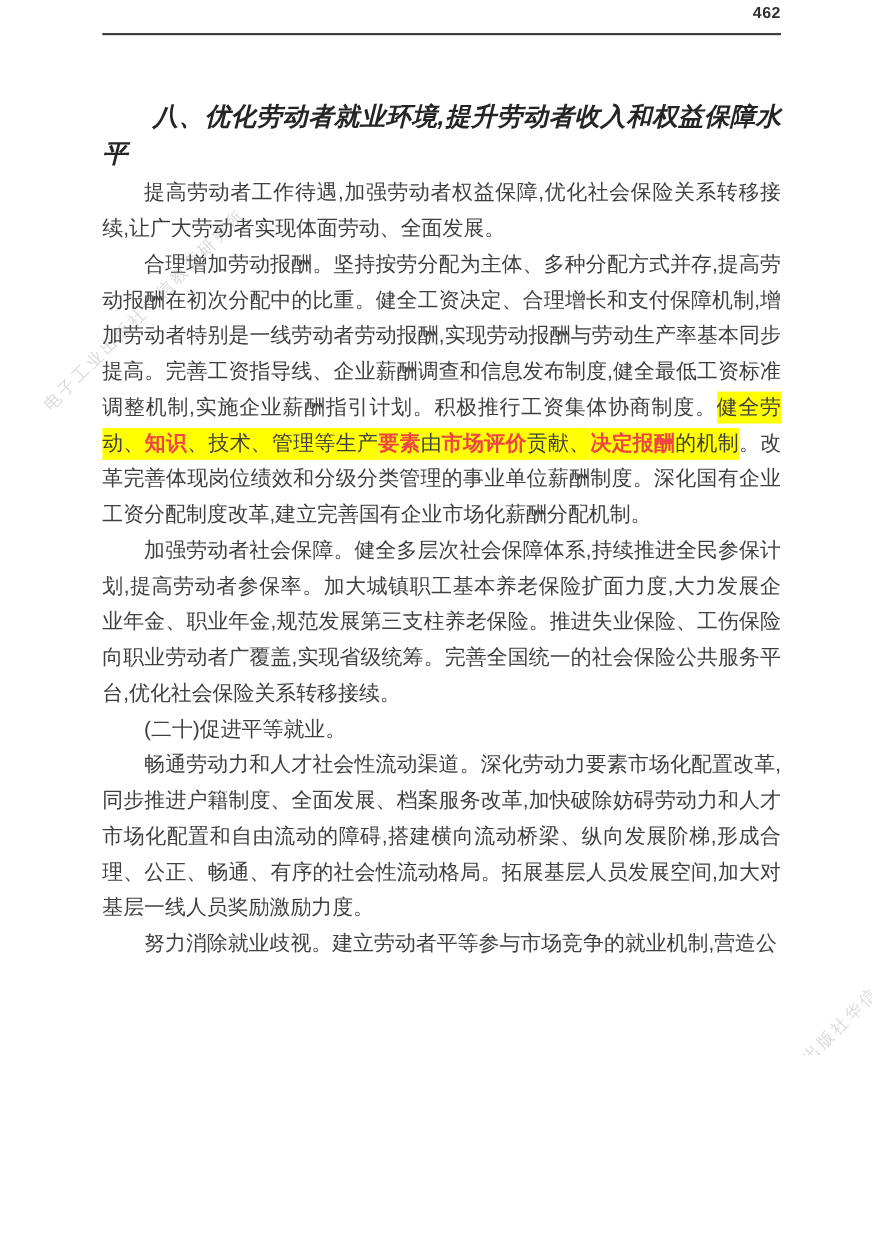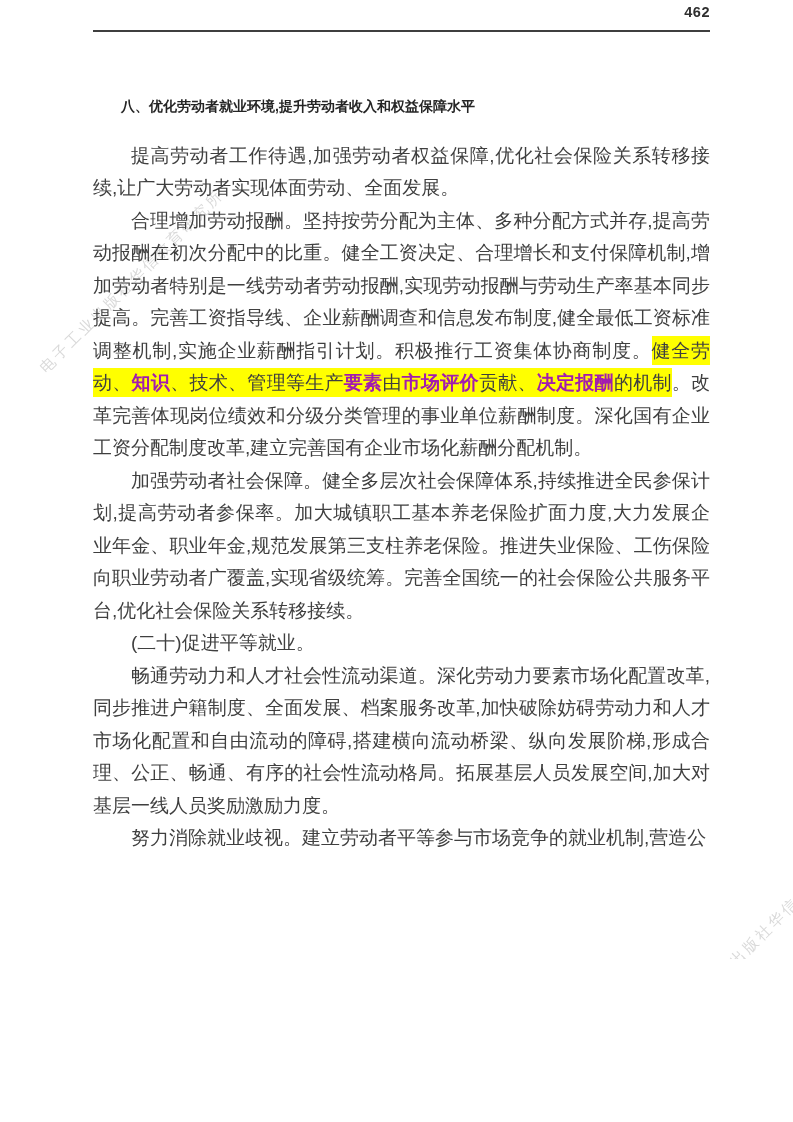--- a/index.html
+++ b/index.html
@@ -33,24 +33,25 @@
   .content {
     position:absolute; left:93px; top:90px;
     width:617px;
     color:#3f3f3f;
     font-size:19px; line-height:32.5px;
     text-align:justify;
     z-index:1;
   }
   .content p { margin:0; text-indent:2em; }
   .content p.heading {
-    font-weight:700; color:#252525; font-size:14px;
-    margin-bottom:17px;
+    font-weight:700; color:#252525; font-size:23px;
+    margin-bottom:5px;
+    font-style:italic;
   }
-  .content .bold { font-weight:700; color:#a21caf;margin-top:40px; }
+  .content .bold { font-weight:700; color:#ef4444;margin-top:40px; }
   .content .hl { background:#ffff00; padding:4px 0; }
 </style>
 </head>
 <body>
 
 <div class="page">
   <div class="page-number">462</div>
   <div class="rule"></div>
 
   <div class="watermark wm1">电子工业出版社华信教育研究所</div>

